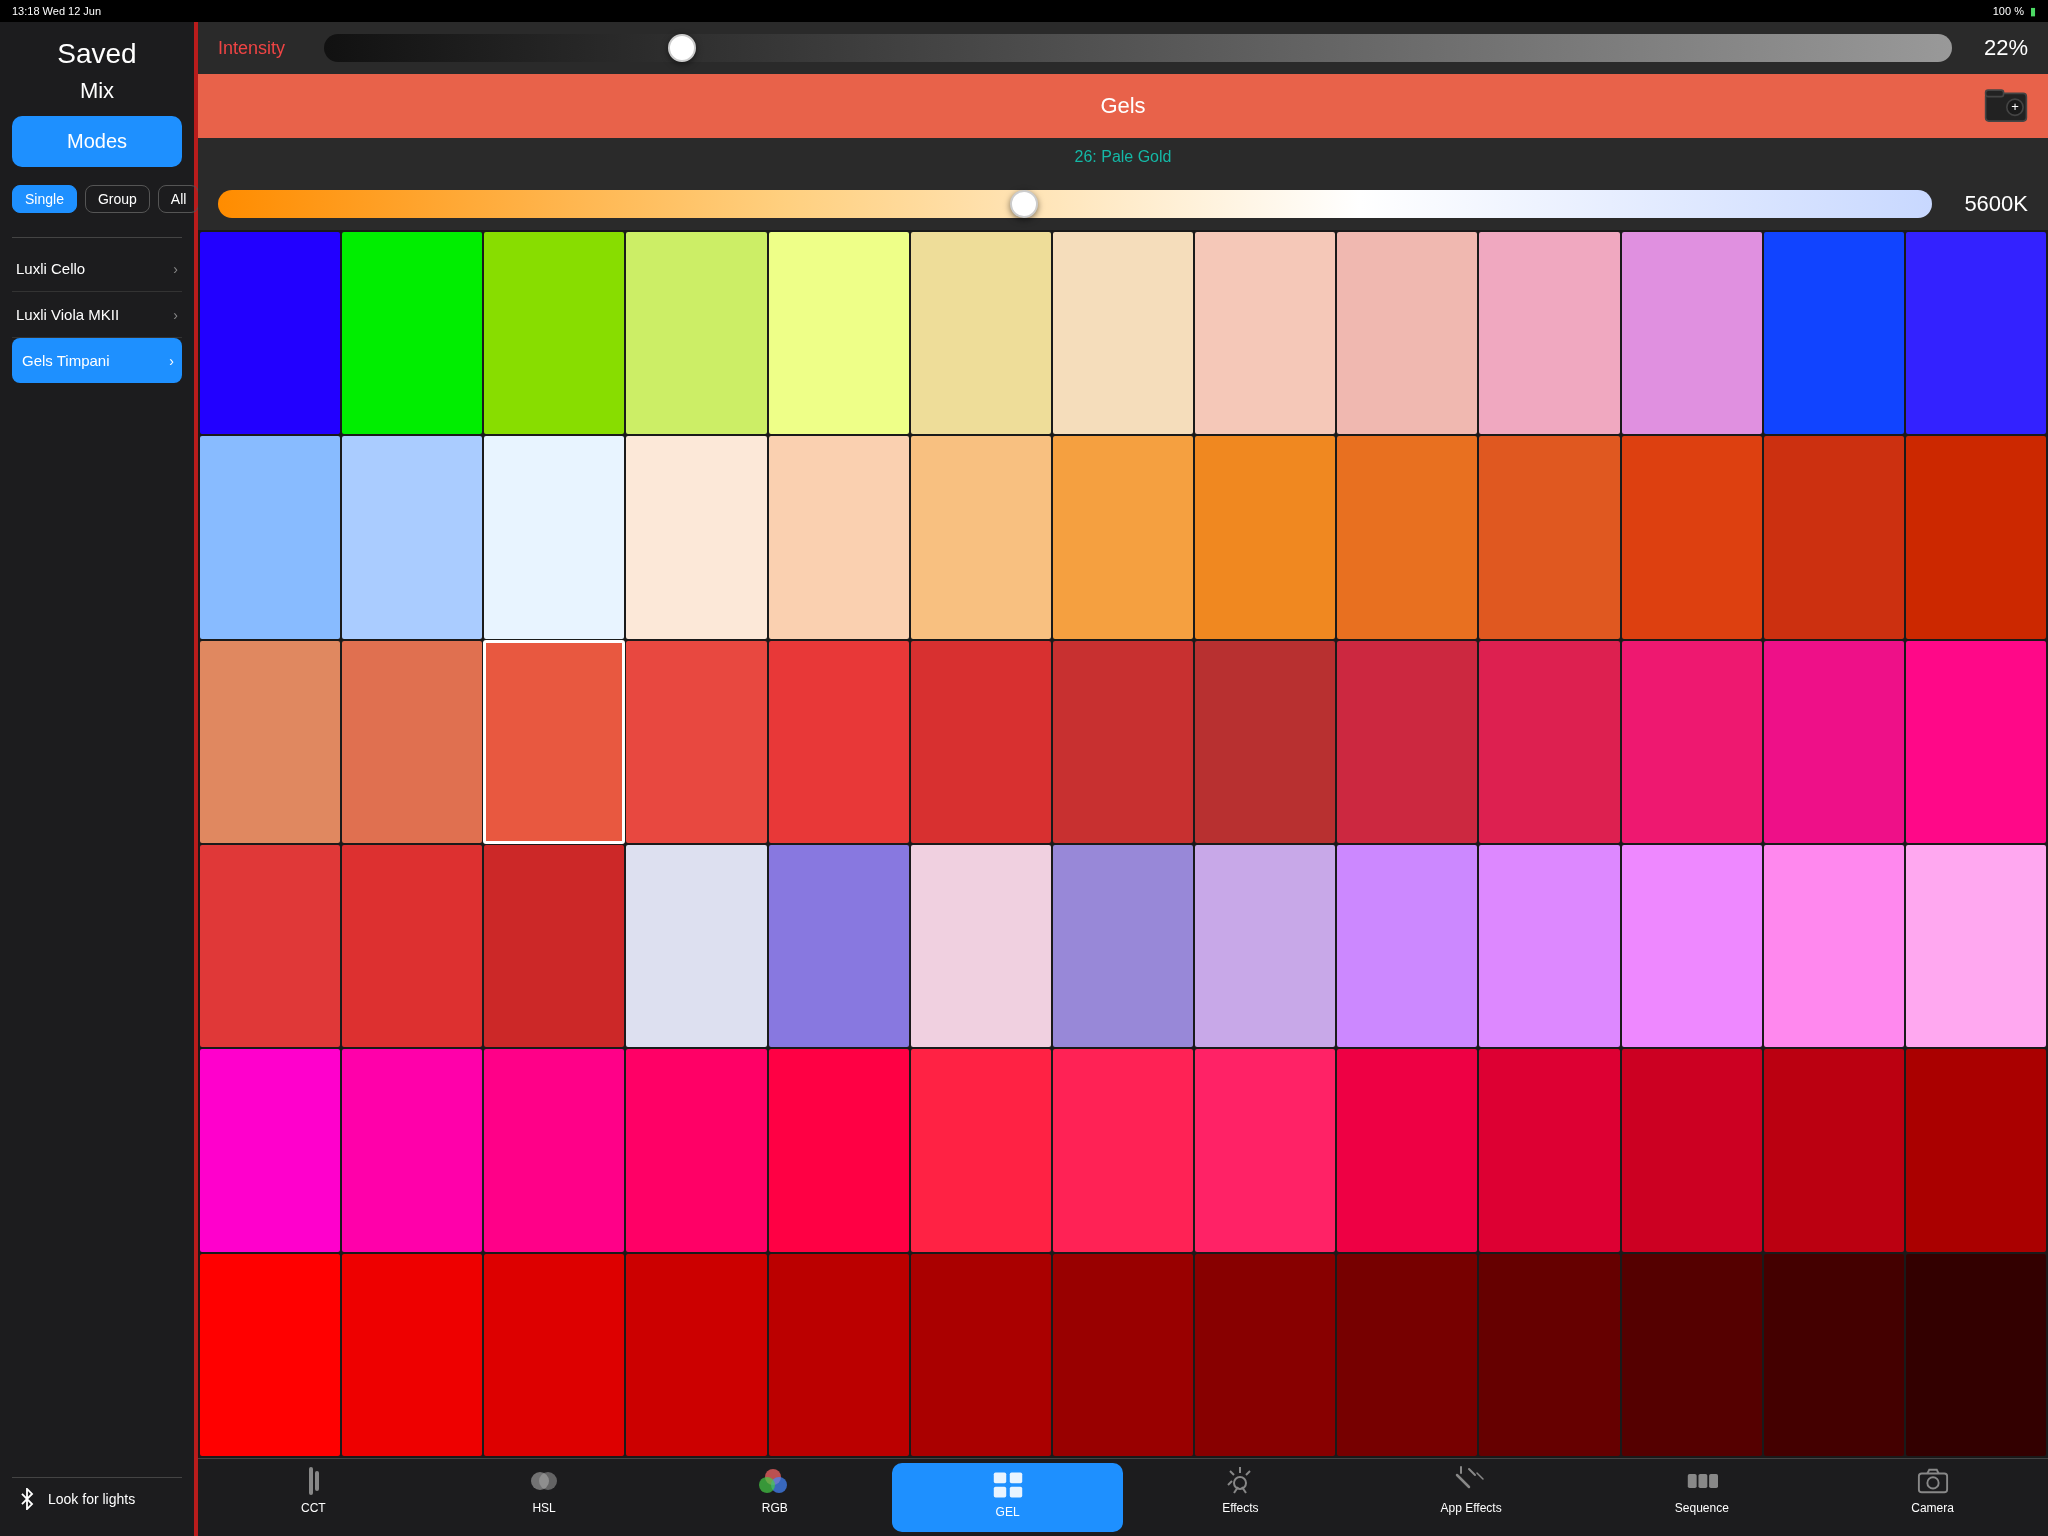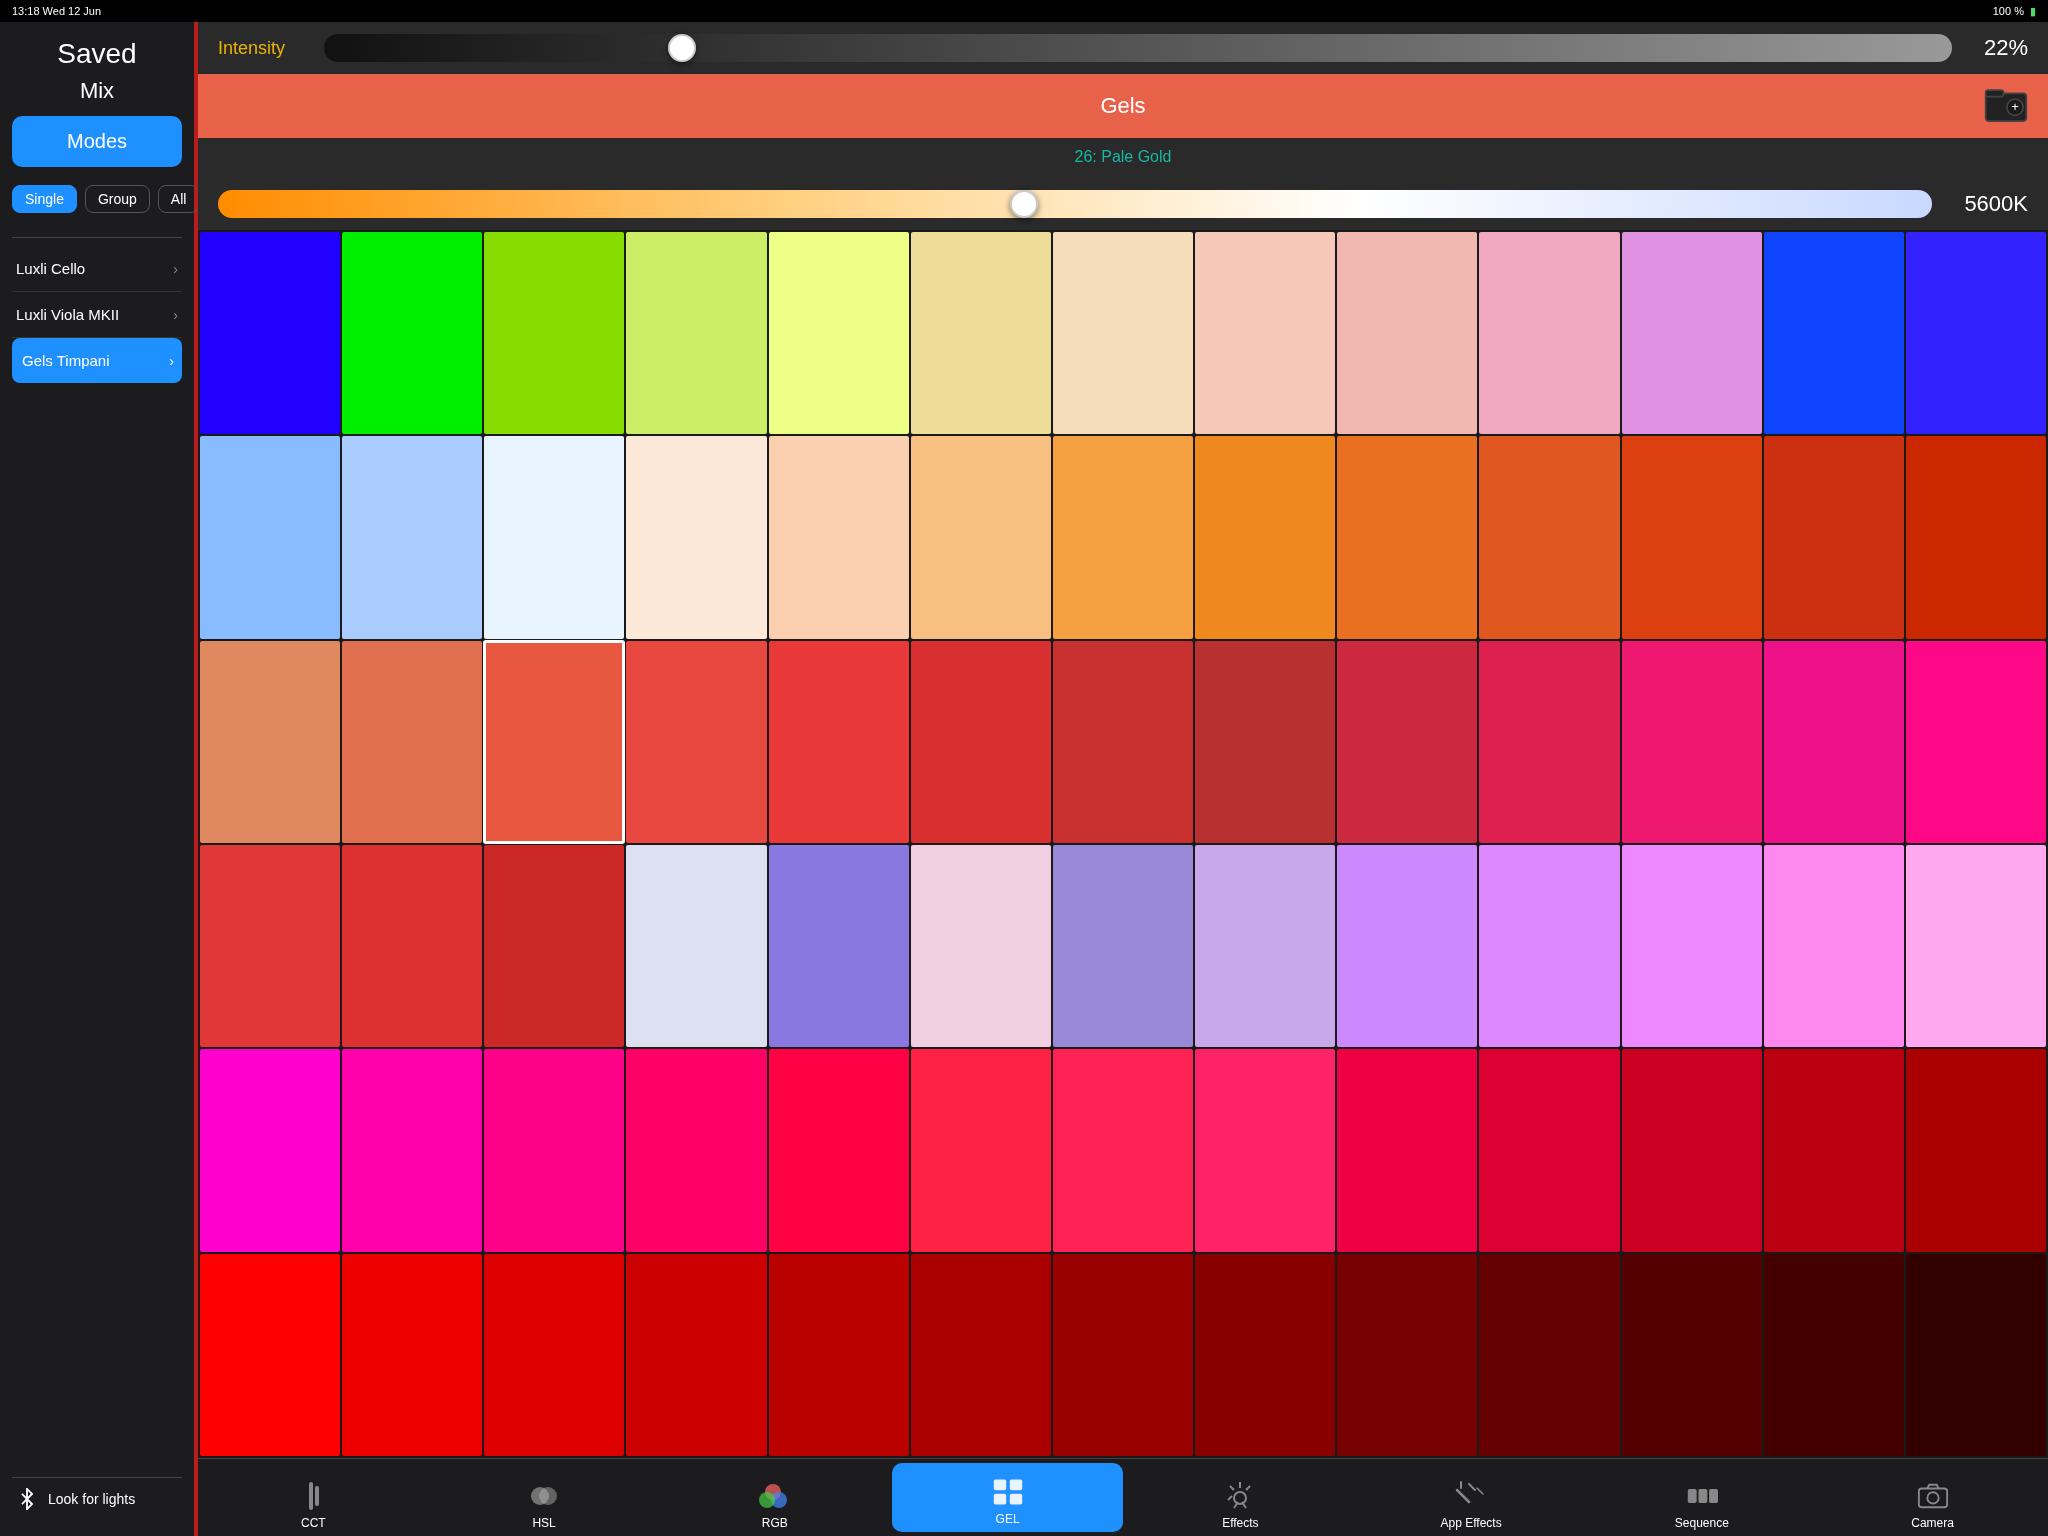--- a/index.html
+++ b/index.html
@@ -159,21 +159,21 @@
     .intensity-row {
       display: flex;
       align-items: center;
       padding: 12px 20px;
       background: #2a2a2a;
       gap: 16px;
       height: 52px;
     }
     .intensity-label {
       font-size: 18px;
-      color: #eab308;
+      color: #ef4444;
       min-width: 90px;
     }
     .intensity-slider-wrapper {
       flex: 1;
       position: relative;
       height: 28px;
       display: flex;
       align-items: center;
     }
     .intensity-track {
@@ -301,21 +301,21 @@
       display: flex;
       align-items: stretch;
       height: 78px;
       border-top: 1px solid #444;
     }
     .tab-item {
       flex: 1;
       display: flex;
       flex-direction: column;
       align-items: center;
-      justify-content: flex-end;
+      justify-content: flex-start;
       cursor: pointer;
       gap: 4px;
       padding: 6px 0;
     }
     .tab-item.active {
       background: #1e90ff;
       border-radius: 10px;
       margin: 4px 2px;
     }
     .tab-icon {

